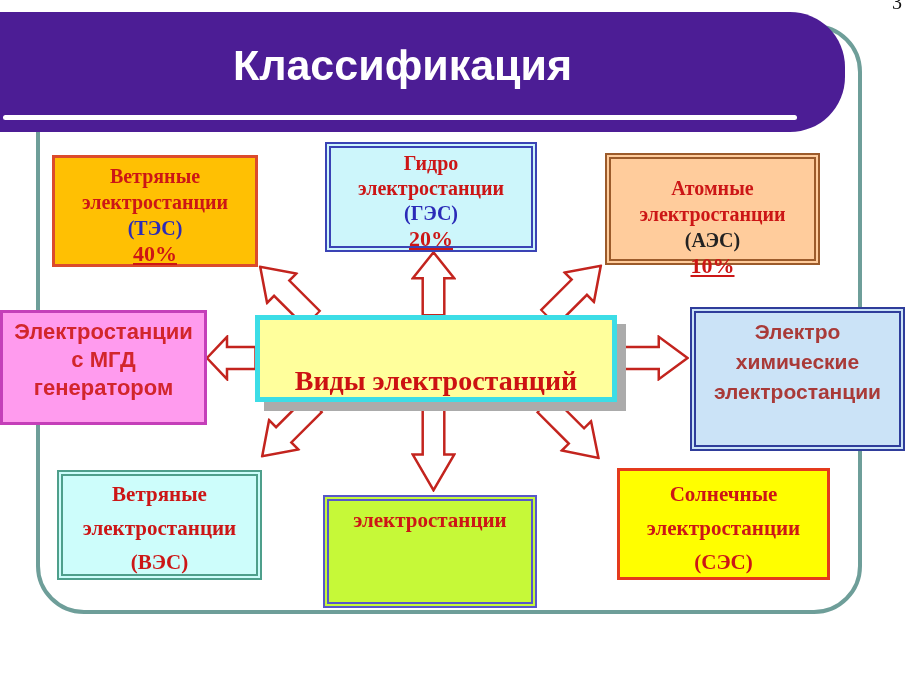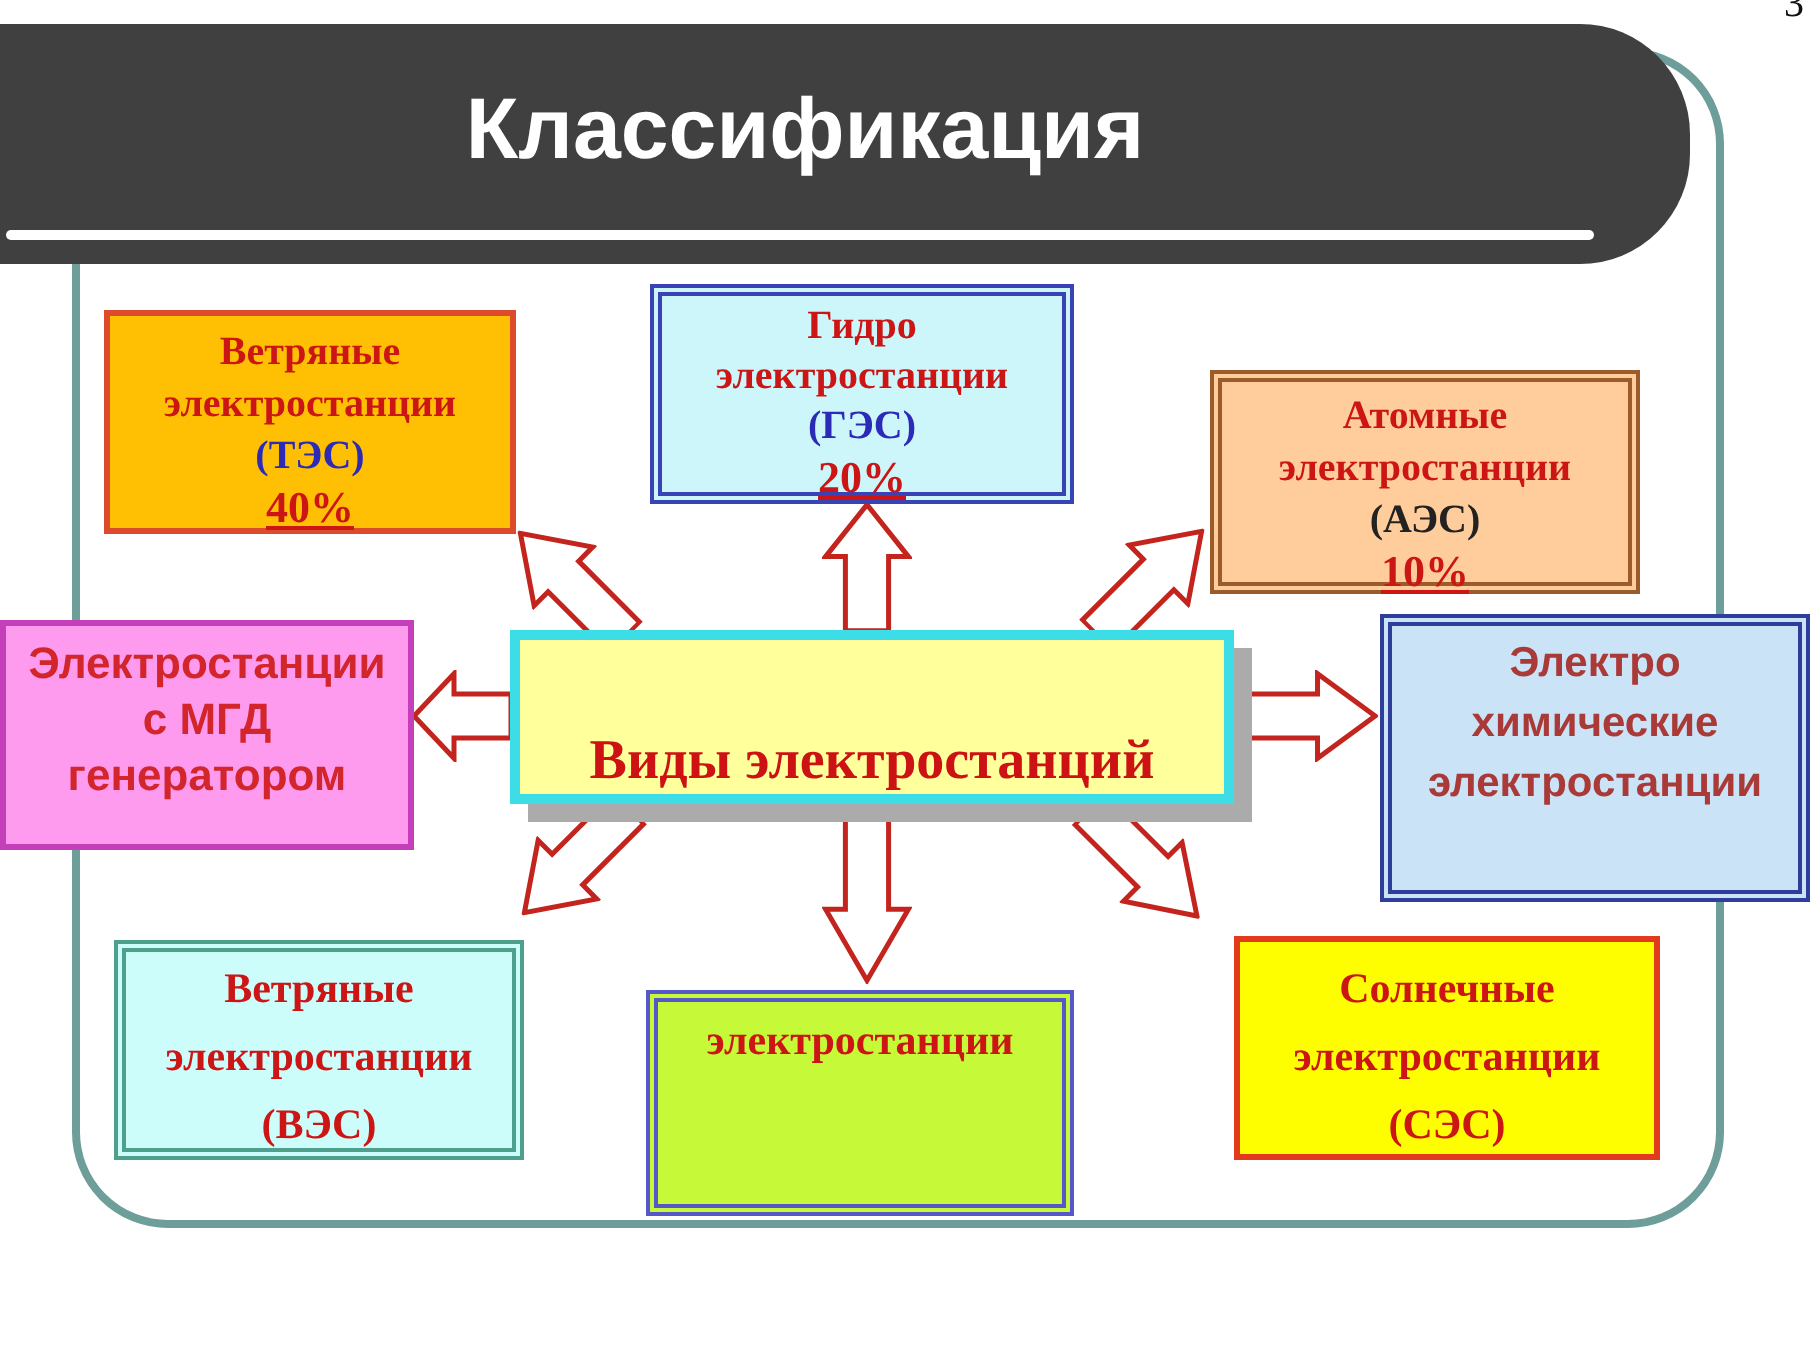--- a/index.html
+++ b/index.html
@@ -8,21 +8,21 @@
     background:#ffffff;
     font-family:"Liberation Sans",sans-serif;
   }
   
   .frame{
     position:absolute;left:36px;top:24px;width:818px;height:582px;
     border:4px solid #6E9E99;border-radius:48px;z-index:1;background:transparent;
   }
   .titlebar{
     position:absolute;left:0;top:12px;width:845px;height:120px;
-    background:#404040;border-radius:0 55px 55px 0;z-index:4;
+    background:#4c1d95;border-radius:0 55px 55px 0;z-index:4;
     display:flex;align-items:center;justify-content:center;
   }
   .titlebar h1{
     margin:0 40px 14px 0;color:#ffffff;font-size:43px;font-weight:bold;
     font-family:"Liberation Sans",sans-serif;letter-spacing:0px;
   }
   .title-underline{
     position:absolute;left:3px;top:103px;width:794px;height:5px;
     background:#ffffff;border-radius:3px;
   }
@@ -43,21 +43,21 @@
   .t-dark{color:#222222;}
   .t-pct{color:#CC1616;text-decoration:underline;font-size:22px;}
   .t-crimson{color:#D2262C;}
   .t-brick{color:#A93A38;}
 
   .node-tes{left:52px;top:155px;width:206px;height:112px;background:#FFC003;
     border:3px solid #DC4B2B;font-size:20px;line-height:26px;padding-top:5px;}
   .node-ges{left:325px;top:142px;width:212px;height:110px;background:#CDF6FB;
     border:6px double #3A43B5;font-size:20px;line-height:25px;padding-top:3px;}
   .node-aes{left:605px;top:153px;width:215px;height:112px;background:#FFCC9C;
-    border:6px double #9C5B2B;font-size:20px;line-height:26px;padding-top:4px;margin-top:32px;}
+    border:6px double #9C5B2B;font-size:20px;line-height:26px;padding-top:16px;}
   .node-mgd{left:0px;top:310px;width:207px;height:115px;background:#FF9BEE;
     border:3px solid #C43FB9;font-size:22px;line-height:28px;padding-top:5px;}
   .node-chem{left:690px;top:307px;width:215px;height:144px;background:#CBE3F7;
     border:6px double #2F3D9B;font-size:21px;line-height:30px;padding-top:4px;}
   .node-ves{left:57px;top:470px;width:205px;height:110px;background:#CDFDFB;
     border:6px double #4E9F8B;font-size:21px;line-height:34px;padding-top:6px;justify-content:center;}
   .node-geo{left:323px;top:495px;width:214px;height:113px;background:#C6F938;
     border:6px double #5857C9;font-size:21px;line-height:31px;padding-top:4px;}
   .node-ses{left:607px;top:468px;width:213px;height:112px;background:#FFFE00;
     border:3px solid #E43A1C;font-size:21px;line-height:34px;padding-top:6px;margin-left:10px;}

